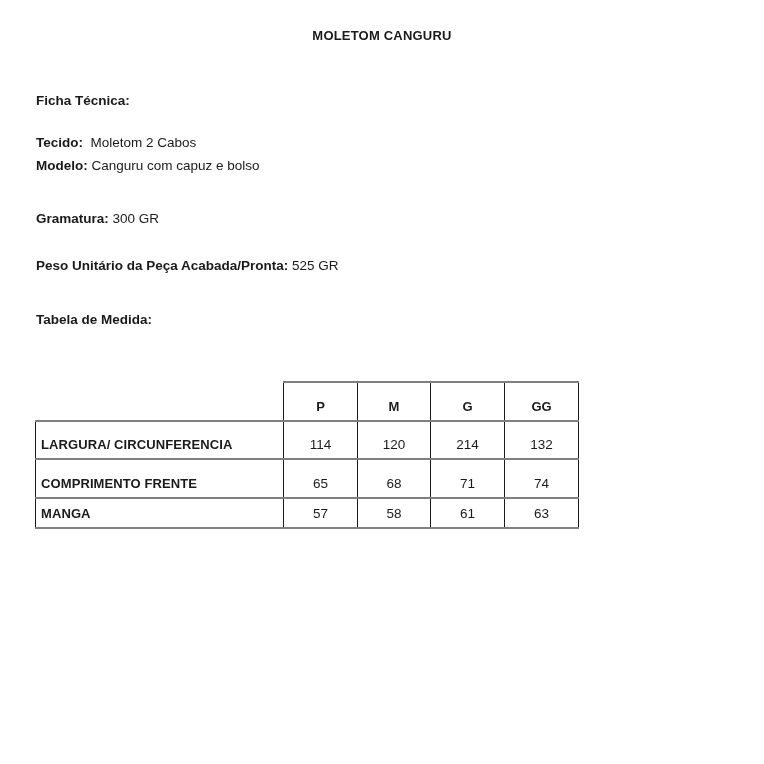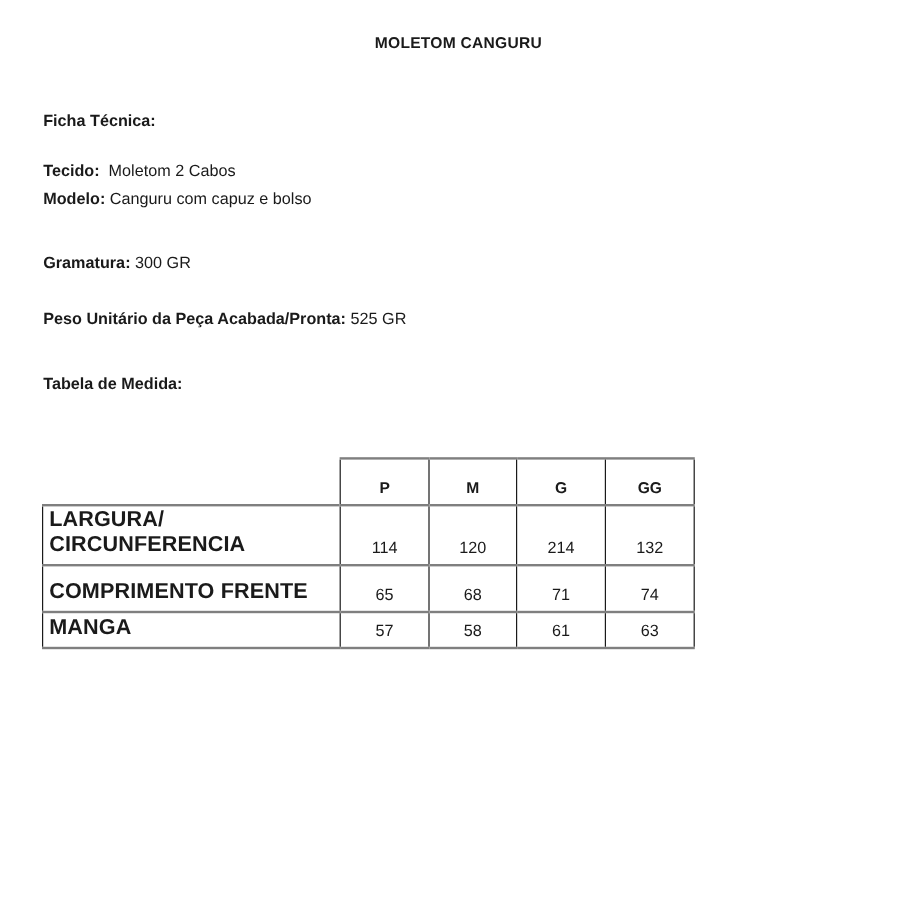--- a/index.html
+++ b/index.html
@@ -59,21 +59,21 @@
     background: #ffffff;
   }
   table.sizes th {
     font-weight: bold;
     font-size: 13px;
   }
   table.sizes td.rowlabel {
     text-align: left;
     padding-left: 5px;
     font-weight: bold;
-    font-size: 18px;
+    font-size: 13px;
     letter-spacing: 0.1px;
   }
   table.sizes td.corner {
     border: none;
   }
   tr.hdr    { height: 39px; }
   tr.r1     { height: 38px; }
   tr.r2     { height: 39px; }
   tr.r3     { height: 30px; }
 </style>

